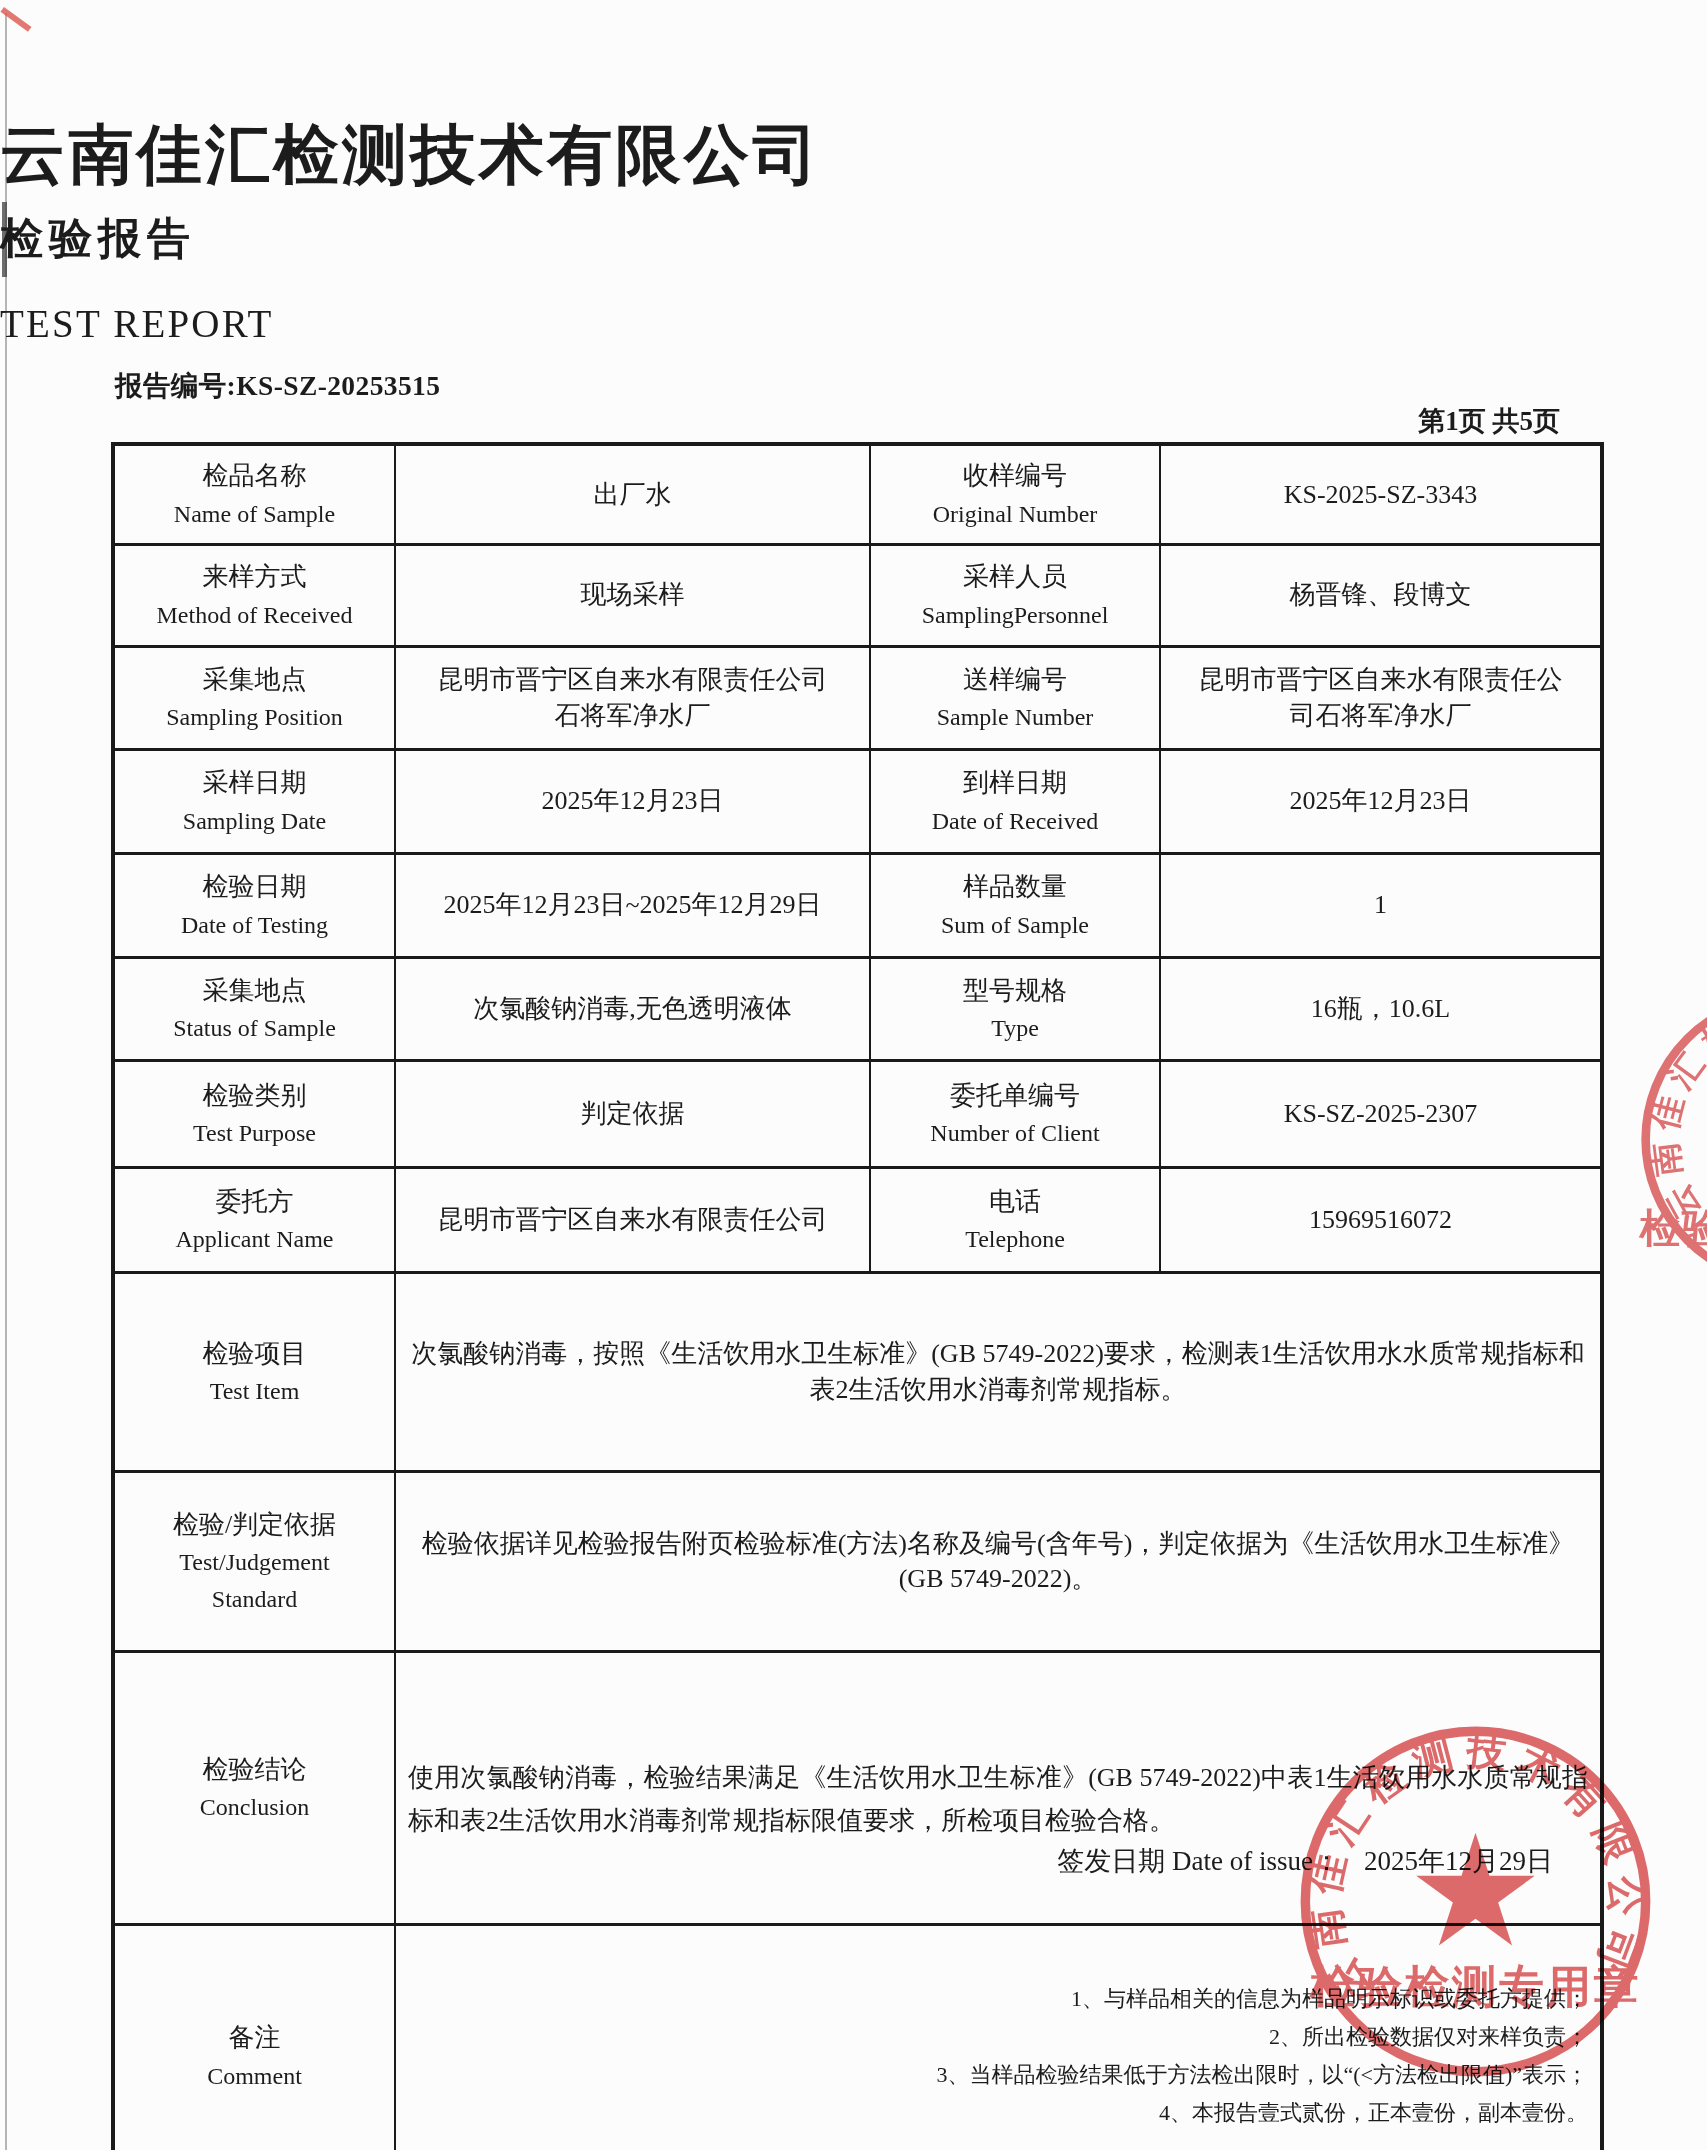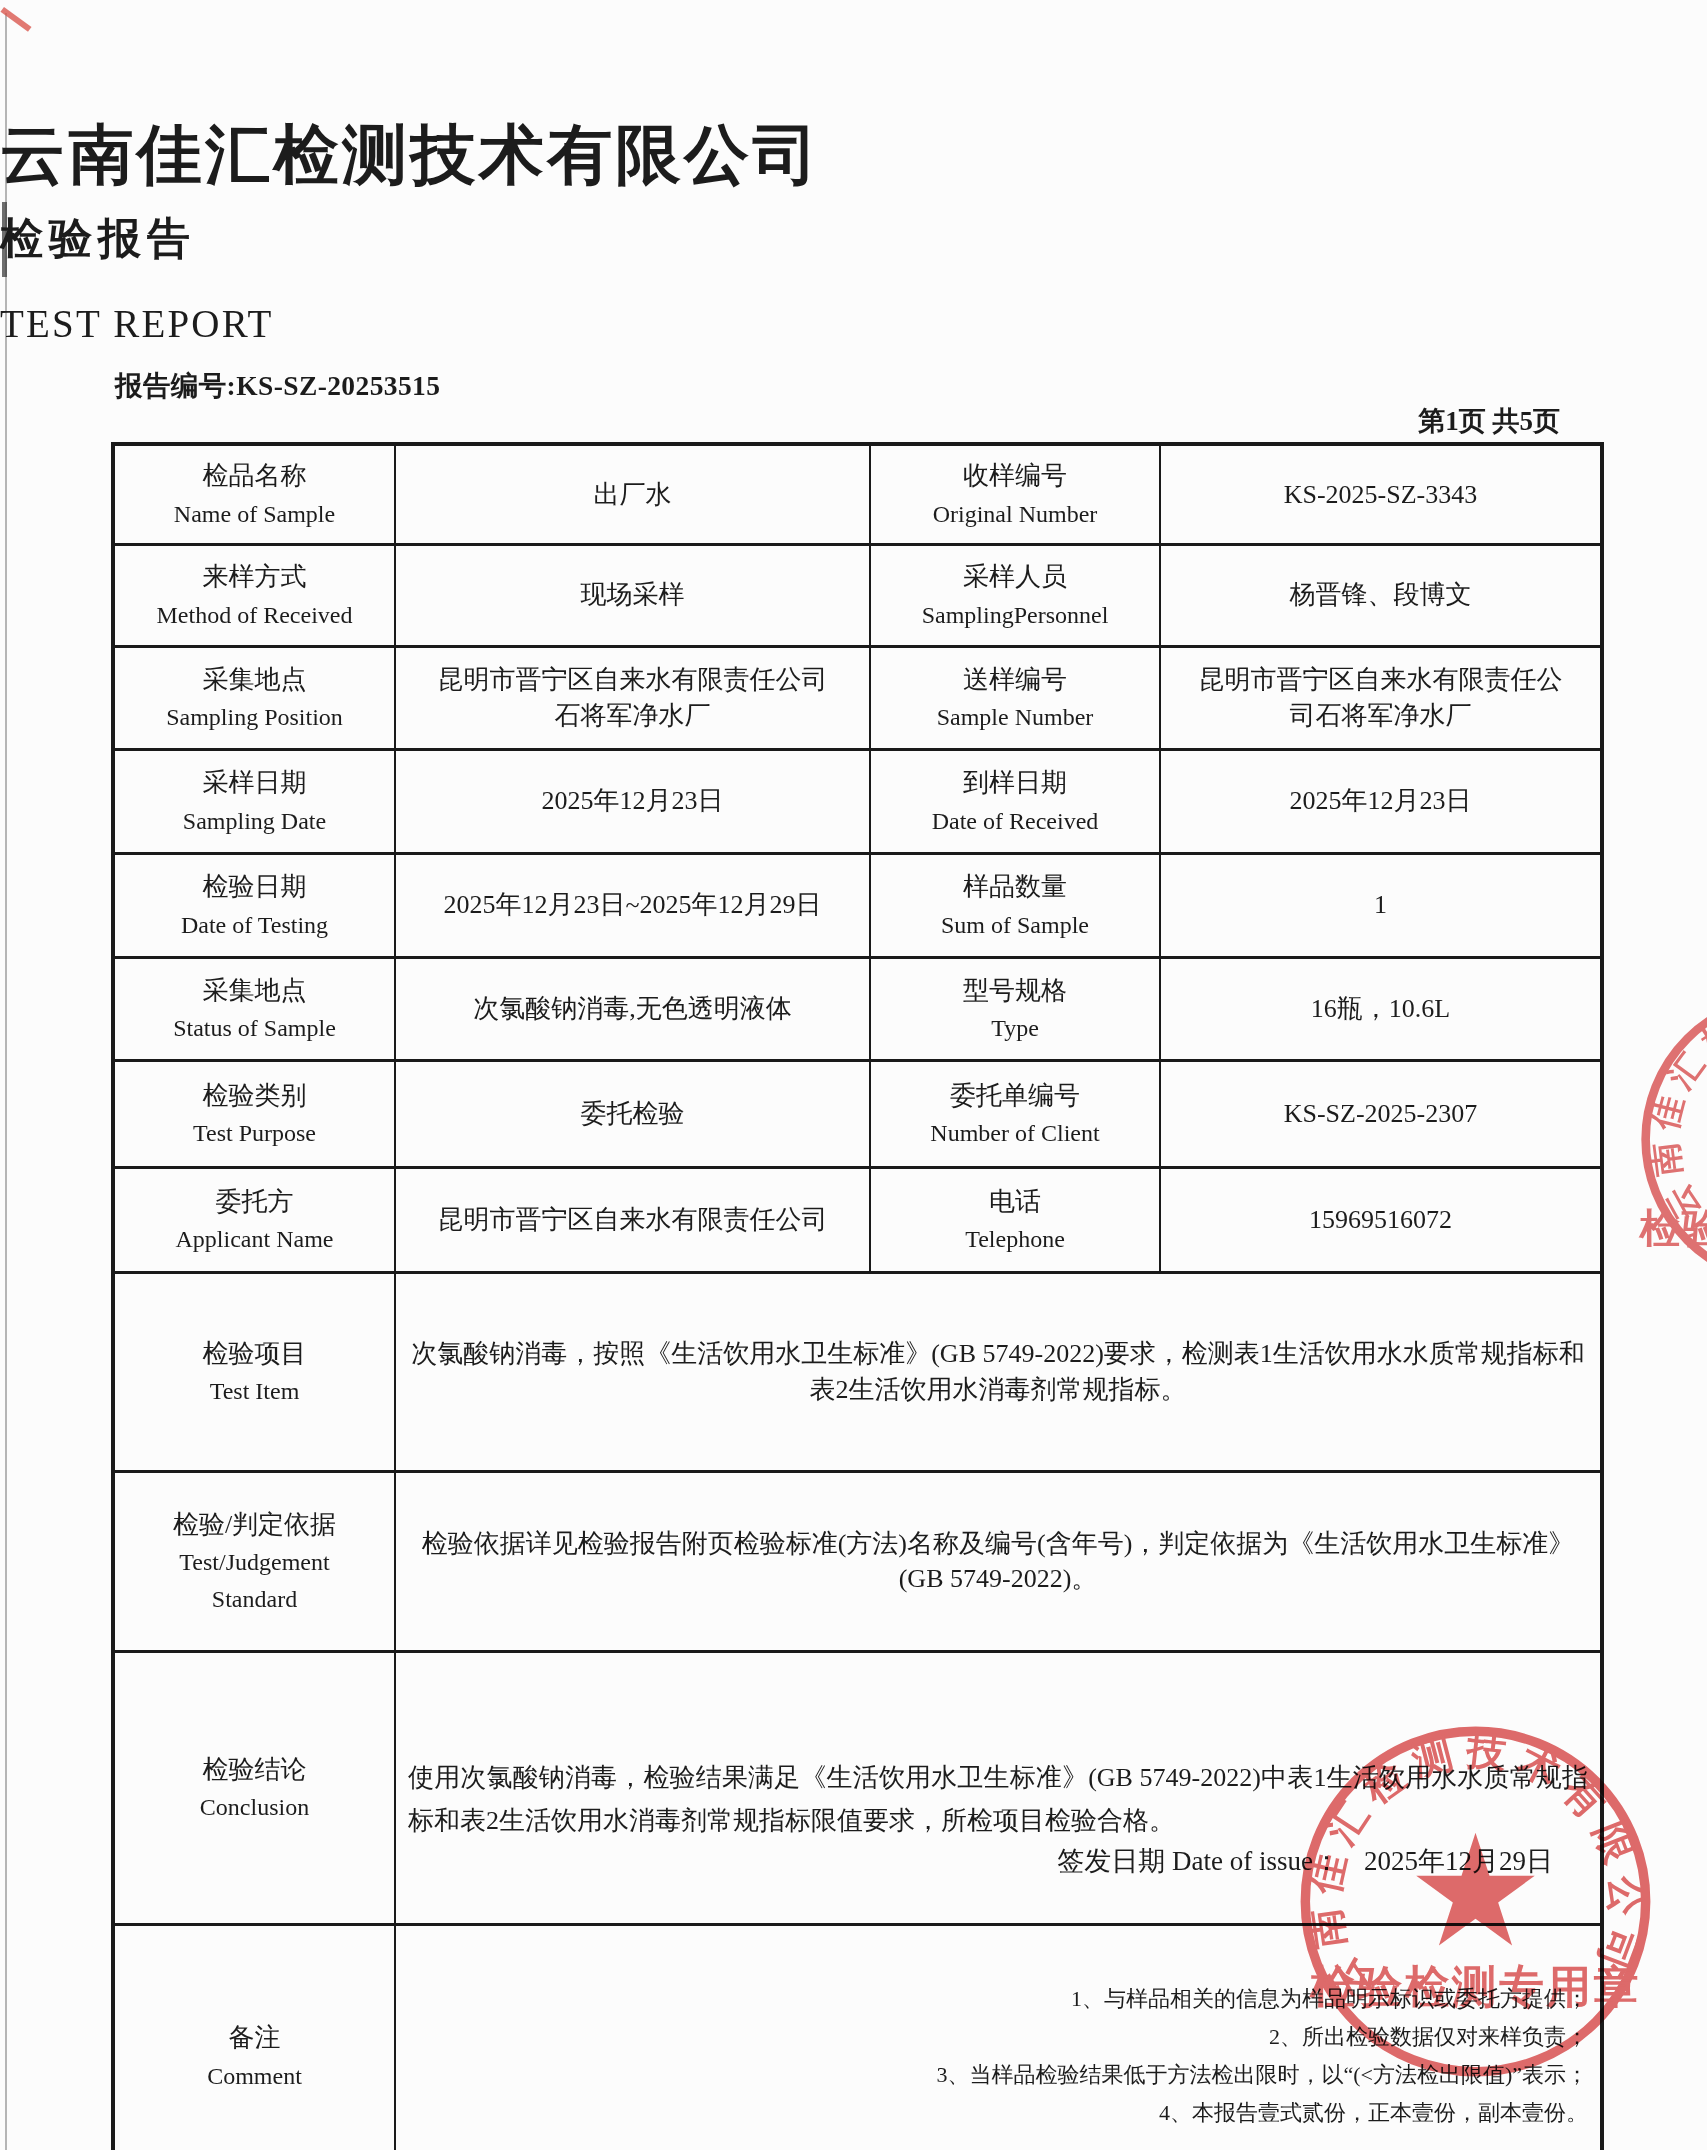--- a/index.html
+++ b/index.html
@@ -153,21 +153,21 @@
             <div class="zh">型号规格</div>
             <div class="en">Type</div>
           </td>
       <td class="val">16瓶，10.6L</td>
     </tr>
     <tr class="r7">
       <td class="lab">
             <div class="zh">检验类别</div>
             <div class="en">Test Purpose</div>
           </td>
-      <td class="val">委托检验</td>
+      <td class="val">判定依据</td>
       <td class="lab">
             <div class="zh">委托单编号</div>
             <div class="en">Number of Client</div>
           </td>
       <td class="val">KS-SZ-2025-2307</td>
     </tr>
     <tr class="r8">
       <td class="lab">
             <div class="zh">委托方</div>
             <div class="en">Applicant Name</div>

